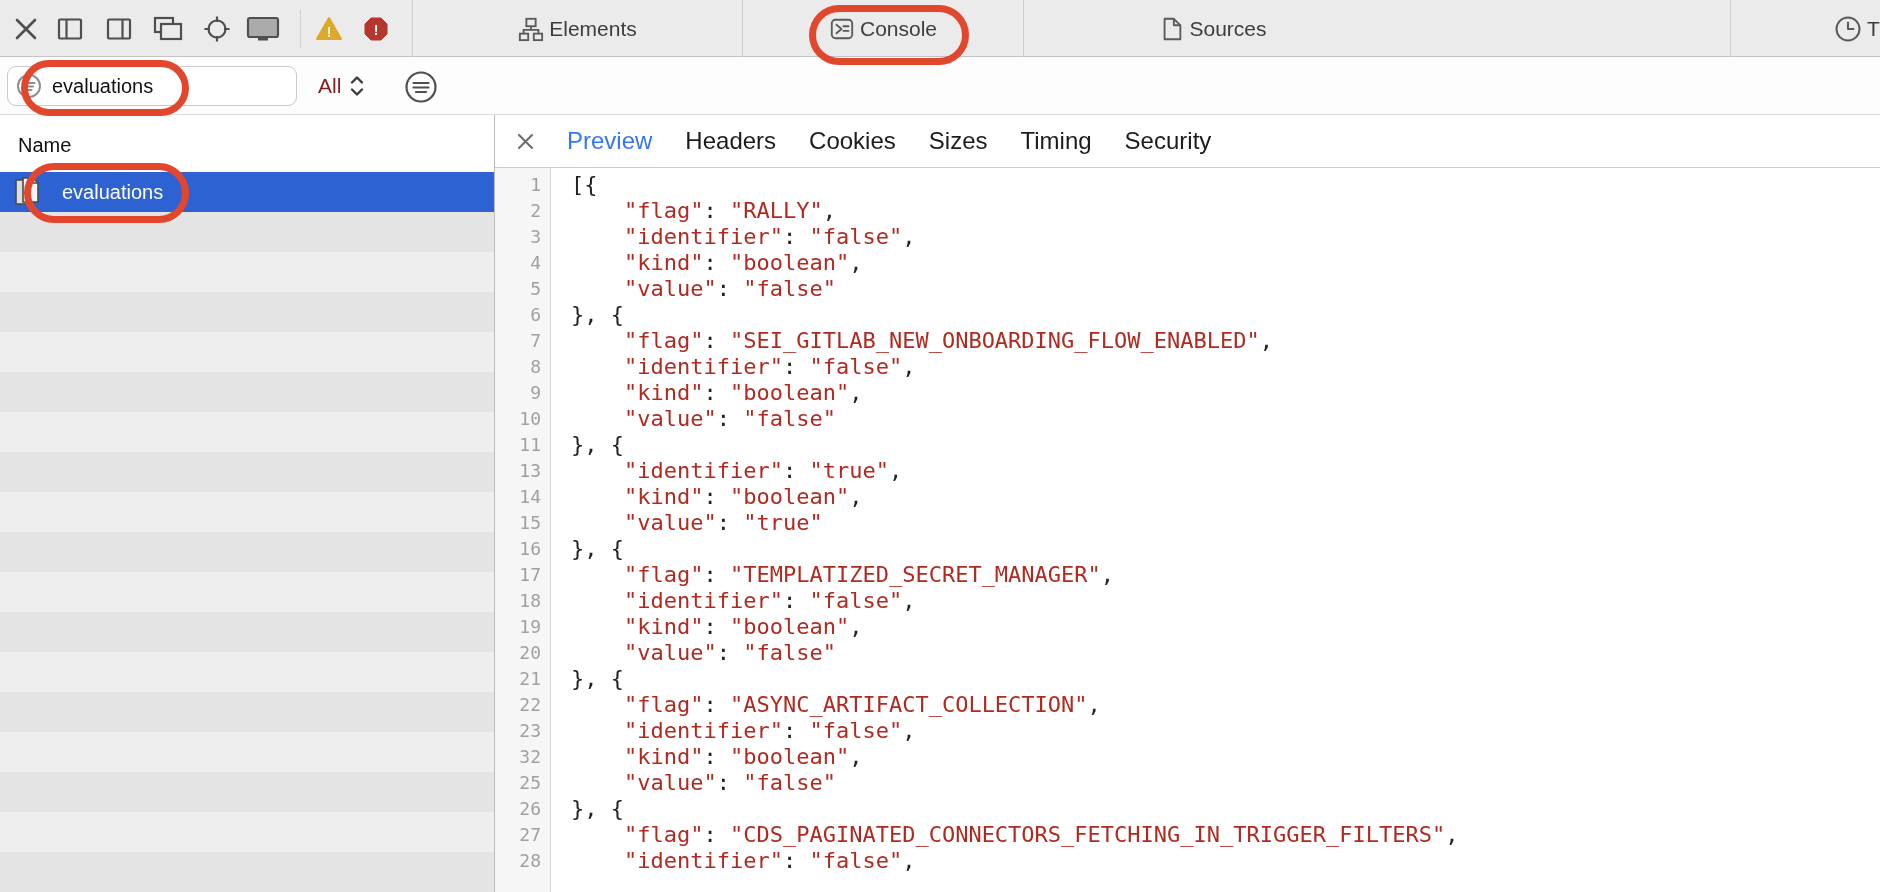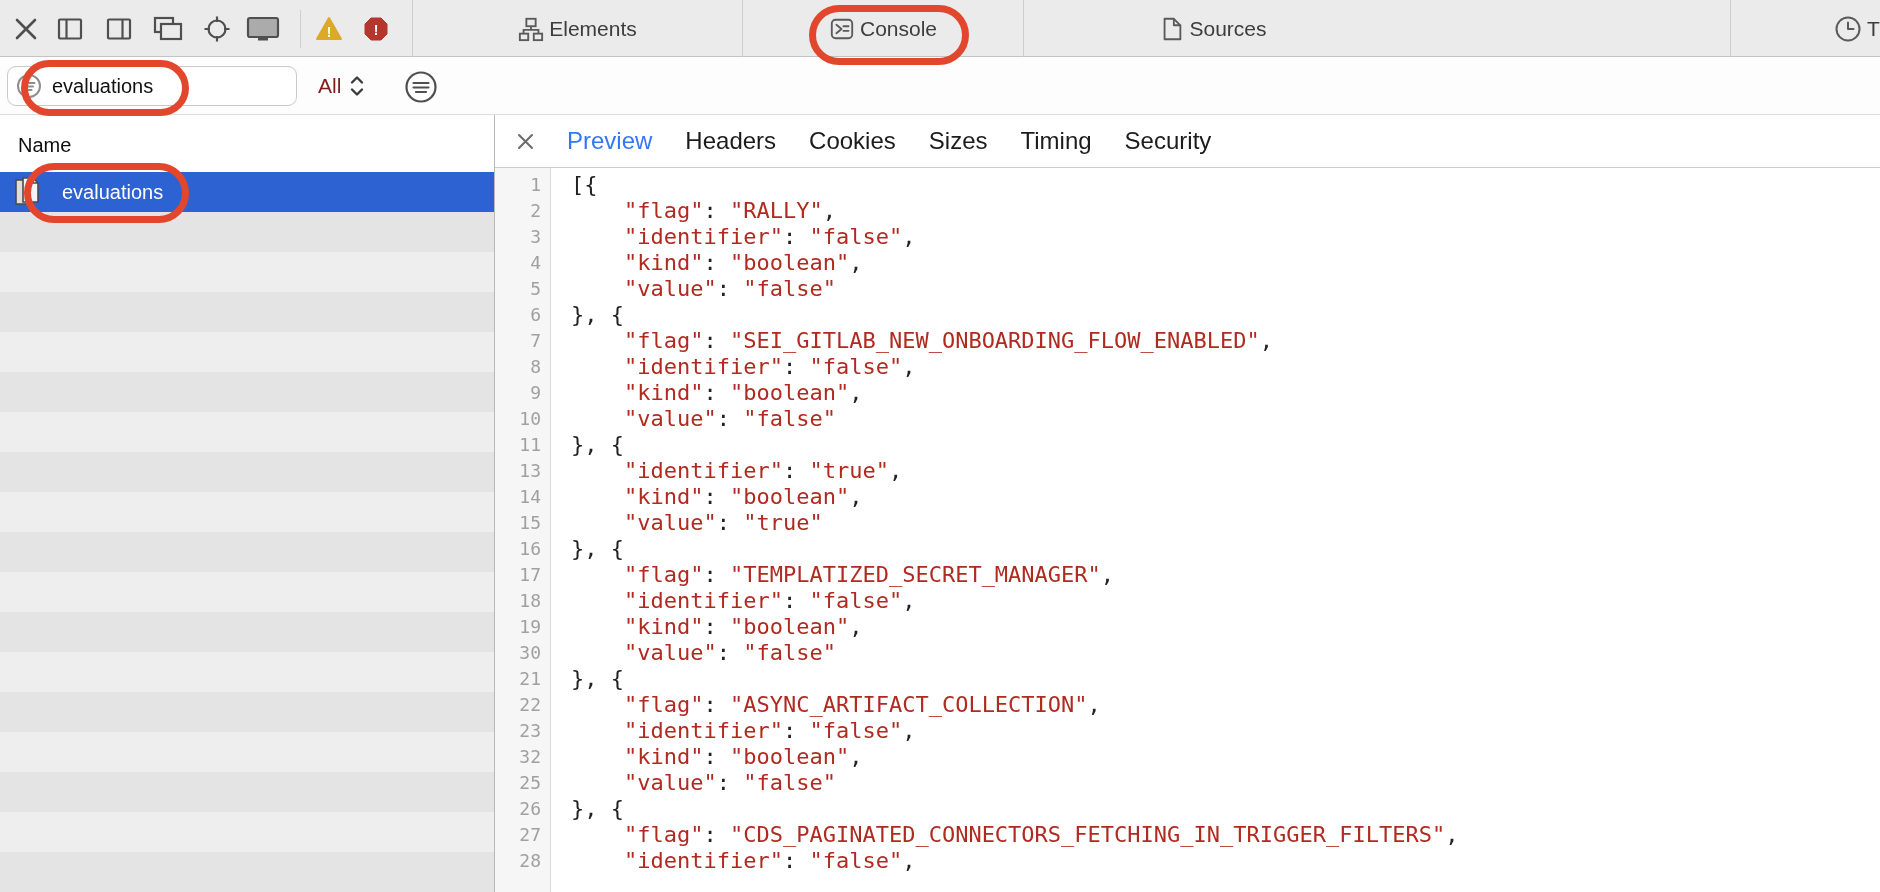--- a/index.html
+++ b/index.html
@@ -233,21 +233,21 @@
         <div class="cl"><span class="ln">9</span><span class="ct"><span class="pn">    </span><span class="st">"kind"</span><span class="pn">: </span><span class="st">"boolean"</span><span class="pn">,</span></span></div>
         <div class="cl"><span class="ln">10</span><span class="ct"><span class="pn">    </span><span class="st">"value"</span><span class="pn">: </span><span class="st">"false"</span></span></div>
         <div class="cl"><span class="ln">11</span><span class="ct"><span class="pn">}, {</span></span></div>
         <div class="cl"><span class="ln">13</span><span class="ct"><span class="pn">    </span><span class="st">"identifier"</span><span class="pn">: </span><span class="st">"true"</span><span class="pn">,</span></span></div>
         <div class="cl"><span class="ln">14</span><span class="ct"><span class="pn">    </span><span class="st">"kind"</span><span class="pn">: </span><span class="st">"boolean"</span><span class="pn">,</span></span></div>
         <div class="cl"><span class="ln">15</span><span class="ct"><span class="pn">    </span><span class="st">"value"</span><span class="pn">: </span><span class="st">"true"</span></span></div>
         <div class="cl"><span class="ln">16</span><span class="ct"><span class="pn">}, {</span></span></div>
         <div class="cl"><span class="ln">17</span><span class="ct"><span class="pn">    </span><span class="st">"flag"</span><span class="pn">: </span><span class="st">"TEMPLATIZED_SECRET_MANAGER"</span><span class="pn">,</span></span></div>
         <div class="cl"><span class="ln">18</span><span class="ct"><span class="pn">    </span><span class="st">"identifier"</span><span class="pn">: </span><span class="st">"false"</span><span class="pn">,</span></span></div>
         <div class="cl"><span class="ln">19</span><span class="ct"><span class="pn">    </span><span class="st">"kind"</span><span class="pn">: </span><span class="st">"boolean"</span><span class="pn">,</span></span></div>
-        <div class="cl"><span class="ln">30</span><span class="ct"><span class="pn">    </span><span class="st">"value"</span><span class="pn">: </span><span class="st">"false"</span></span></div>
+        <div class="cl"><span class="ln">20</span><span class="ct"><span class="pn">    </span><span class="st">"value"</span><span class="pn">: </span><span class="st">"false"</span></span></div>
         <div class="cl"><span class="ln">21</span><span class="ct"><span class="pn">}, {</span></span></div>
         <div class="cl"><span class="ln">22</span><span class="ct"><span class="pn">    </span><span class="st">"flag"</span><span class="pn">: </span><span class="st">"ASYNC_ARTIFACT_COLLECTION"</span><span class="pn">,</span></span></div>
         <div class="cl"><span class="ln">23</span><span class="ct"><span class="pn">    </span><span class="st">"identifier"</span><span class="pn">: </span><span class="st">"false"</span><span class="pn">,</span></span></div>
         <div class="cl"><span class="ln">32</span><span class="ct"><span class="pn">    </span><span class="st">"kind"</span><span class="pn">: </span><span class="st">"boolean"</span><span class="pn">,</span></span></div>
         <div class="cl"><span class="ln">25</span><span class="ct"><span class="pn">    </span><span class="st">"value"</span><span class="pn">: </span><span class="st">"false"</span></span></div>
         <div class="cl"><span class="ln">26</span><span class="ct"><span class="pn">}, {</span></span></div>
         <div class="cl"><span class="ln">27</span><span class="ct"><span class="pn">    </span><span class="st">"flag"</span><span class="pn">: </span><span class="st">"CDS_PAGINATED_CONNECTORS_FETCHING_IN_TRIGGER_FILTERS"</span><span class="pn">,</span></span></div>
         <div class="cl"><span class="ln">28</span><span class="ct"><span class="pn">    </span><span class="st">"identifier"</span><span class="pn">: </span><span class="st">"false"</span><span class="pn">,</span></span></div>
       </div>
   </div>

